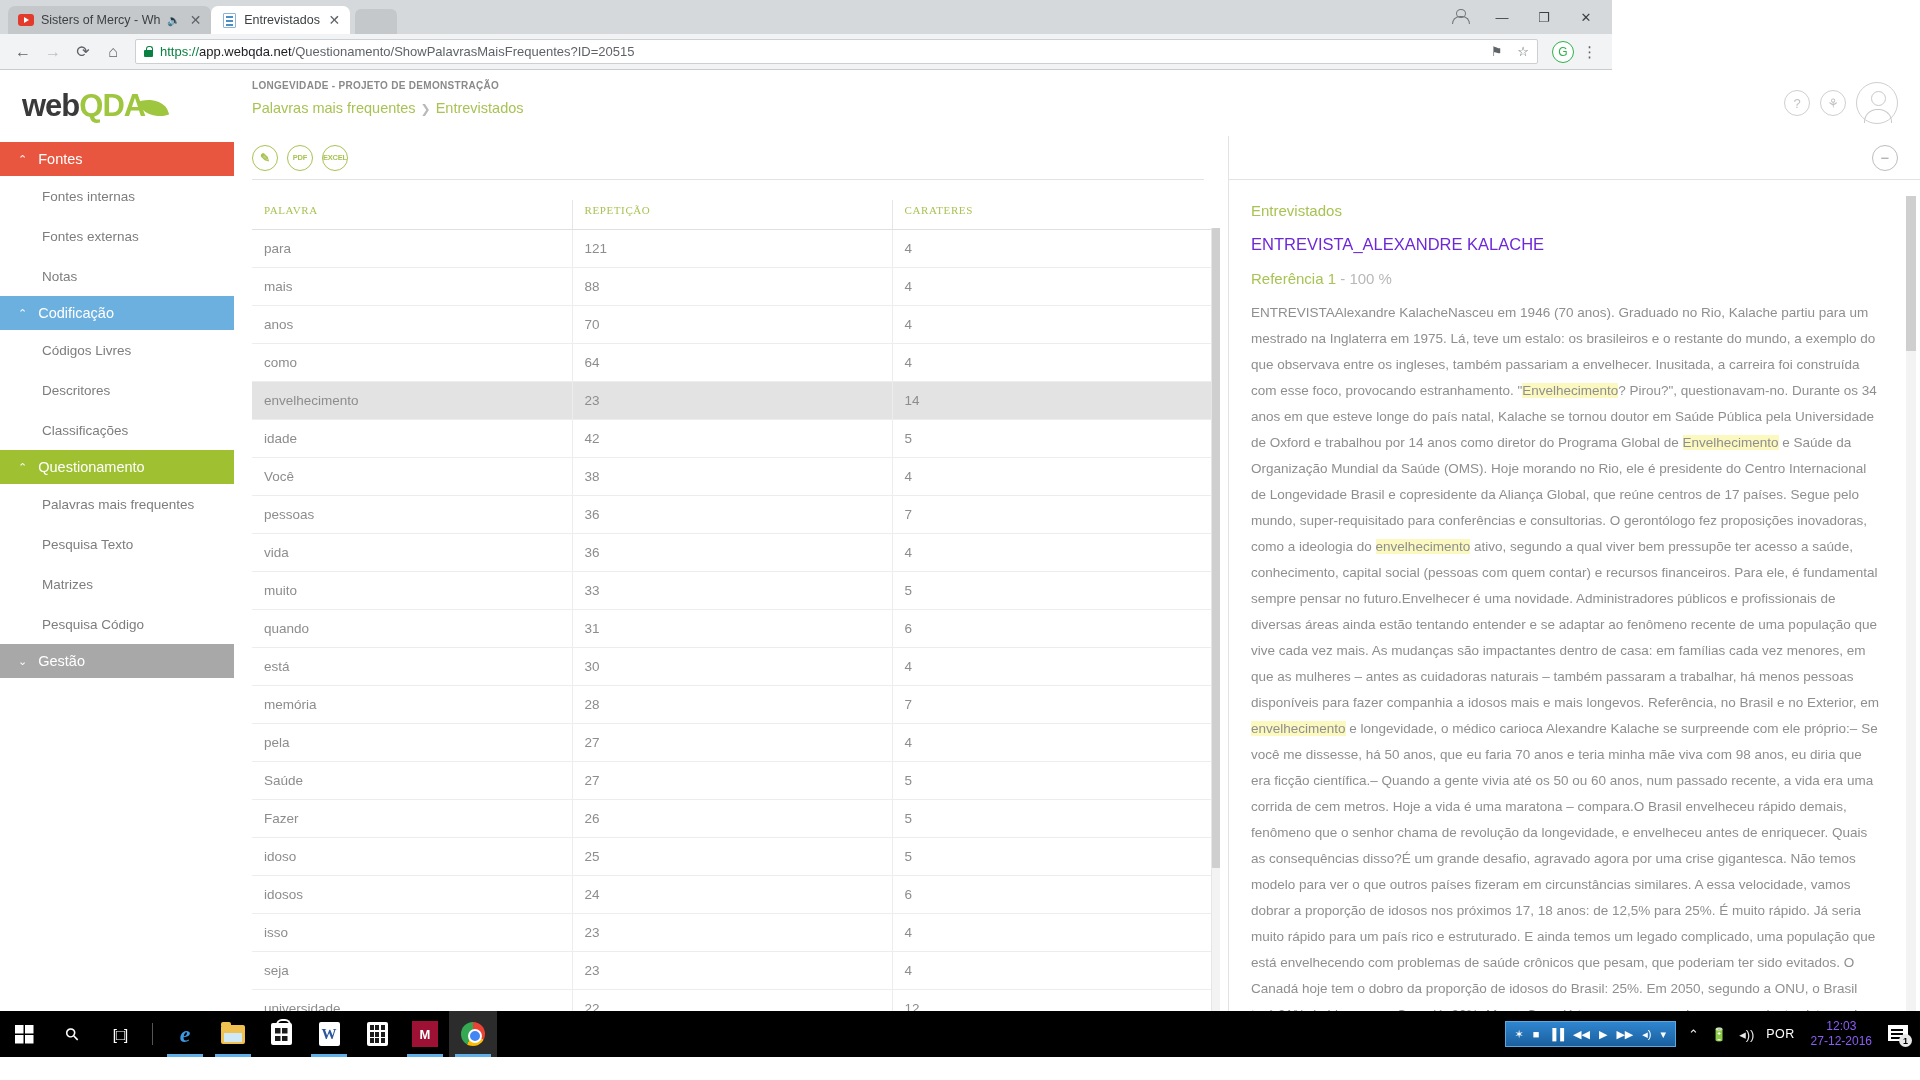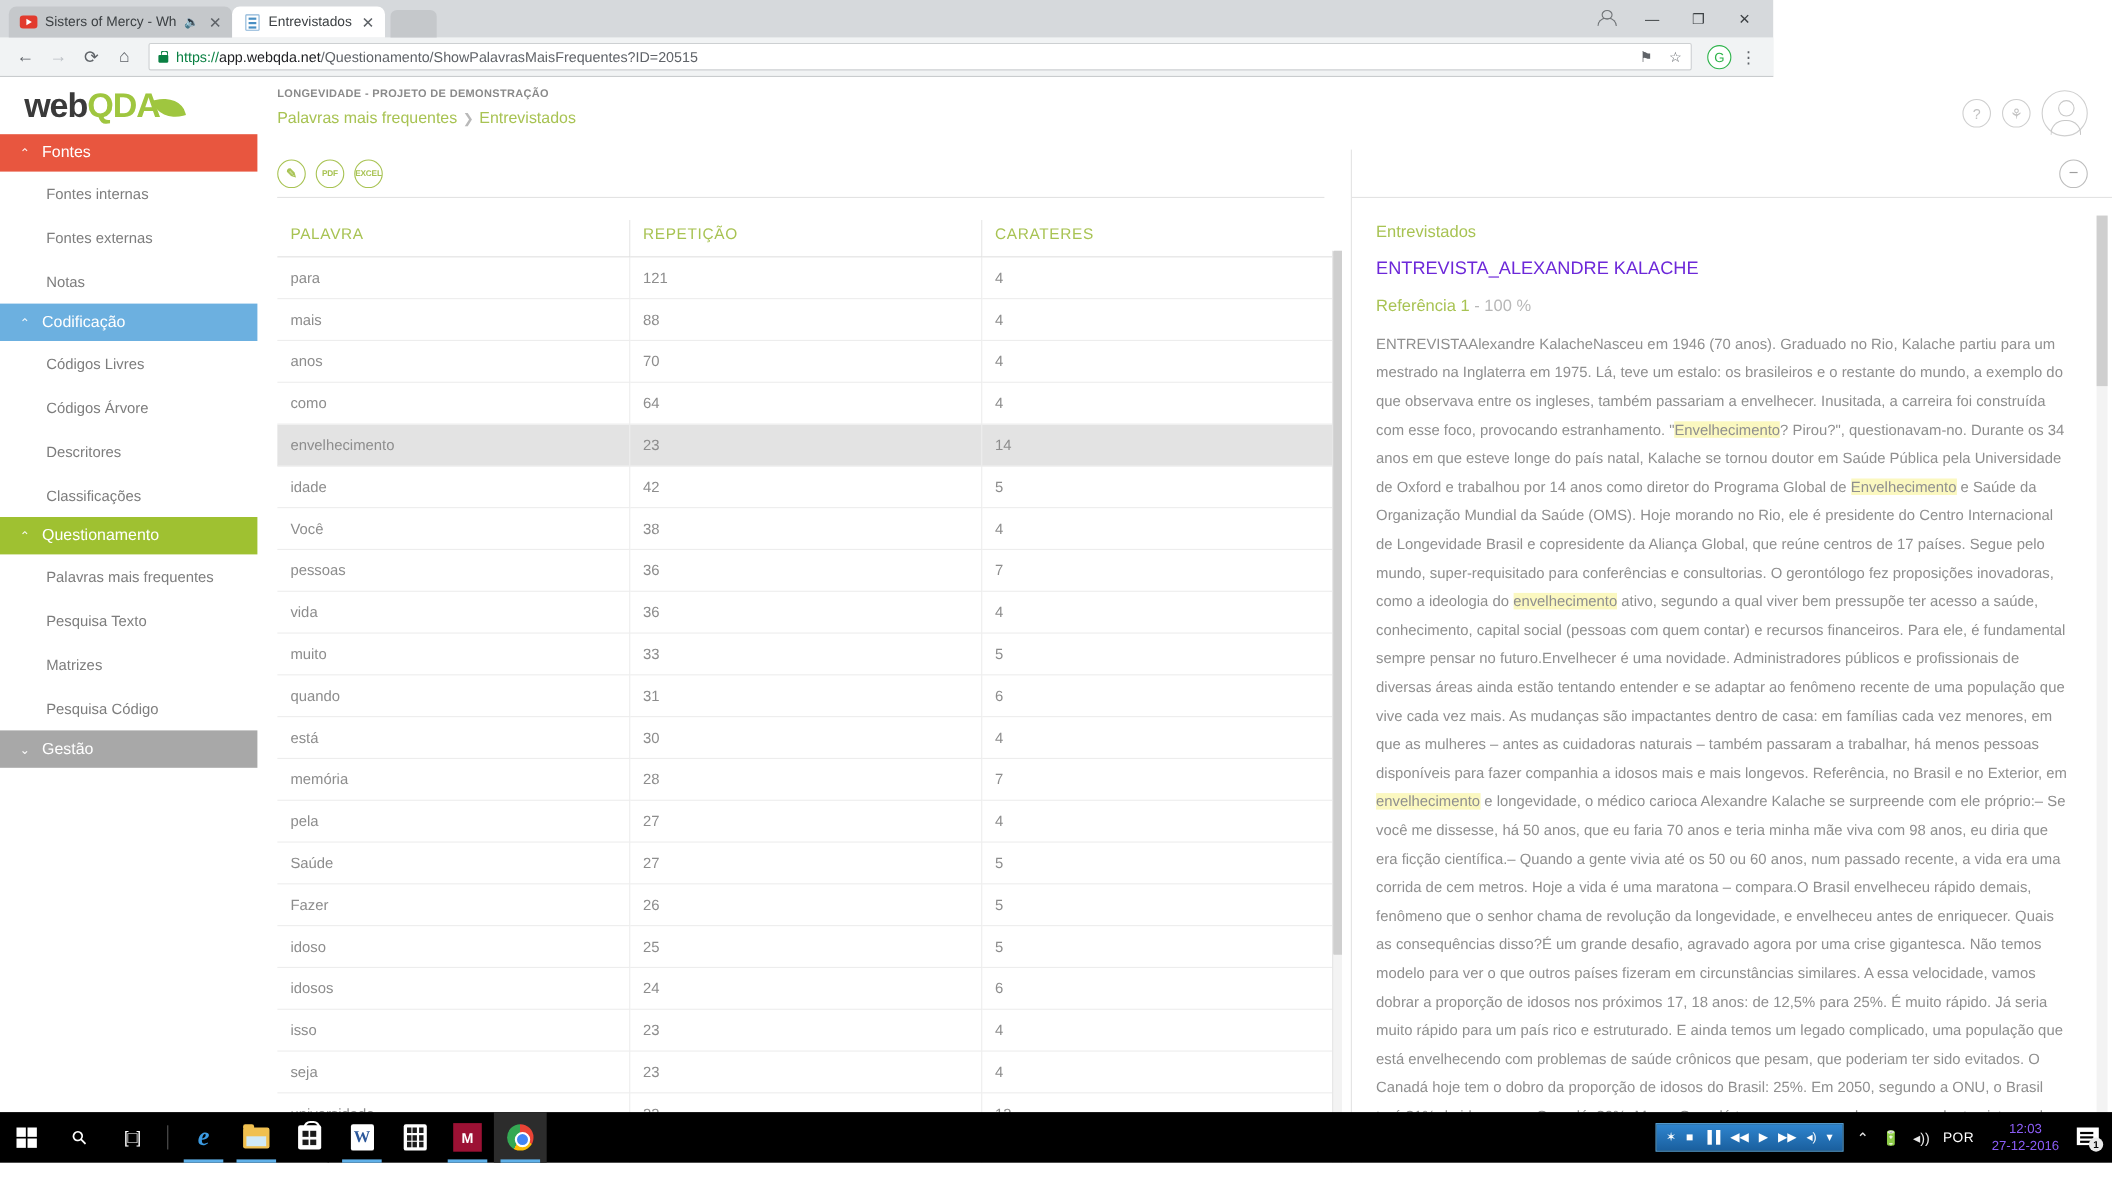--- a/index.html
+++ b/index.html
@@ -120,21 +120,21 @@
   .kebab { color: #5f6368; font-size: 15px; padding: 0 6px; }
 
   
   #app {
     position: relative; width: 1920px; height: 987px;
     background: #fff; display: flex;
   }
 
   
   #sidebar { width: 234px; flex: 0 0 234px; background: #fff; }
-  .logo-wrap { height: 52px; display: flex; align-items: center; padding-left: 22px; }
+  .logo-wrap { height: 72px; display: flex; align-items: center; padding-left: 22px; }
   .logo {
     font-size: 31px; font-weight: bold; color: #3a3a3a;
     letter-spacing: -1px; position: relative; display: inline-block;
   }
   .logo .leaf {
     display:inline-block; width: 26px; height: 20px; margin-left: -4px;
     background: #9fc63f; border-radius: 0 90% 0 90%;
     transform: rotate(-14deg); vertical-align: middle;
   }
   .logo .qda-green { color: #9fc63f; }
@@ -201,23 +201,23 @@
     font-size: 7.5px; font-weight: bold; cursor: pointer; letter-spacing: -.2px;
   }
   .rnd-btn.pencil { font-size: 12px; }
 
   .table-scroll {
     flex: 1; overflow: hidden; position: relative;
     margin-top: 20px; margin-right: 8px;
   }
   table.freq { width: 960px; border-collapse: collapse; table-layout: fixed; }
   table.freq th {
-    text-align: left; font-size: 14px; font-weight: normal;
+    text-align: left; font-size: 11px; font-weight: normal;
     color: #a8c353; letter-spacing: .6px; padding: 4px 0 13px 12px;
-    border-bottom: 1px solid #e0e0e0; border-right: 1px solid #e6e6e6;
+    border-bottom: 1px solid #e0e0e0; border-right: 1px solid #e6e6e6; font-family: Liberation Serif, serif;
   }
   table.freq th:last-child { border-right: none; }
   table.freq td {
     font-size: 13.5px; color: #8d8d8d; padding: 11px 0 11px 12px;
     border-bottom: 1px solid #ededed; border-right: 1px solid #ededed;
     height: 33px;
   }
   table.freq td:last-child { border-right: none; }
   table.freq tr.selected td { background: #e3e3e3; }
   .col-palavra { width: 320px; }
@@ -467,23 +467,20 @@
     <div class="nav-item">
         <span>Notas</span>
       </div>
 
     <div class="nav-group-header" style="background:#6cb0e0">
       <span class="chev">⌃</span>
       <span>Codificação</span>
     </div>
     <div class="nav-item">
         <span>Códigos Livres</span>
-      </div>
-    <div class="nav-item">
-        <span>Códigos Árvore</span>
       </div>
     <div class="nav-item">
         <span>Descritores</span>
       </div>
     <div class="nav-item">
         <span>Classificações</span>
       </div>
 
     <div class="nav-group-header" style="background:#9fc131">
       <span class="chev">⌃</span>

